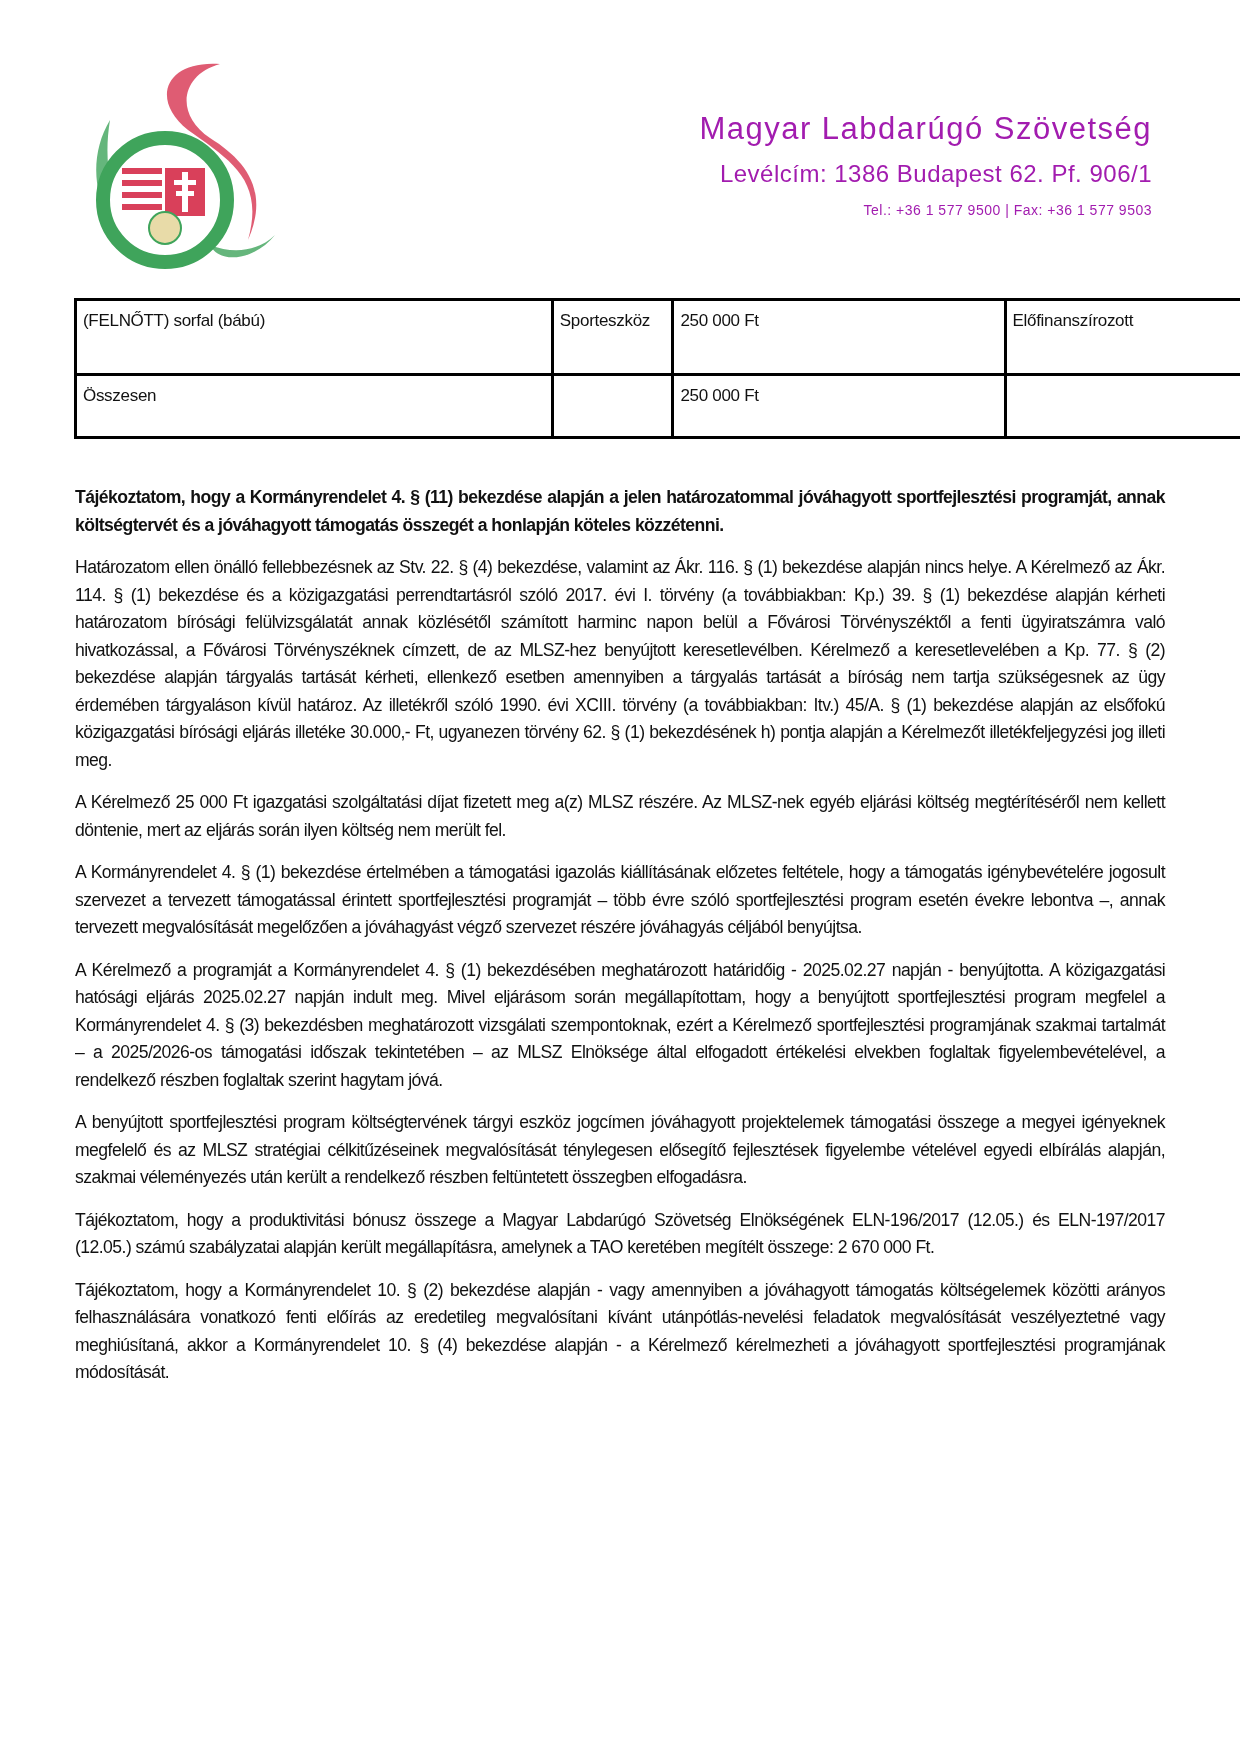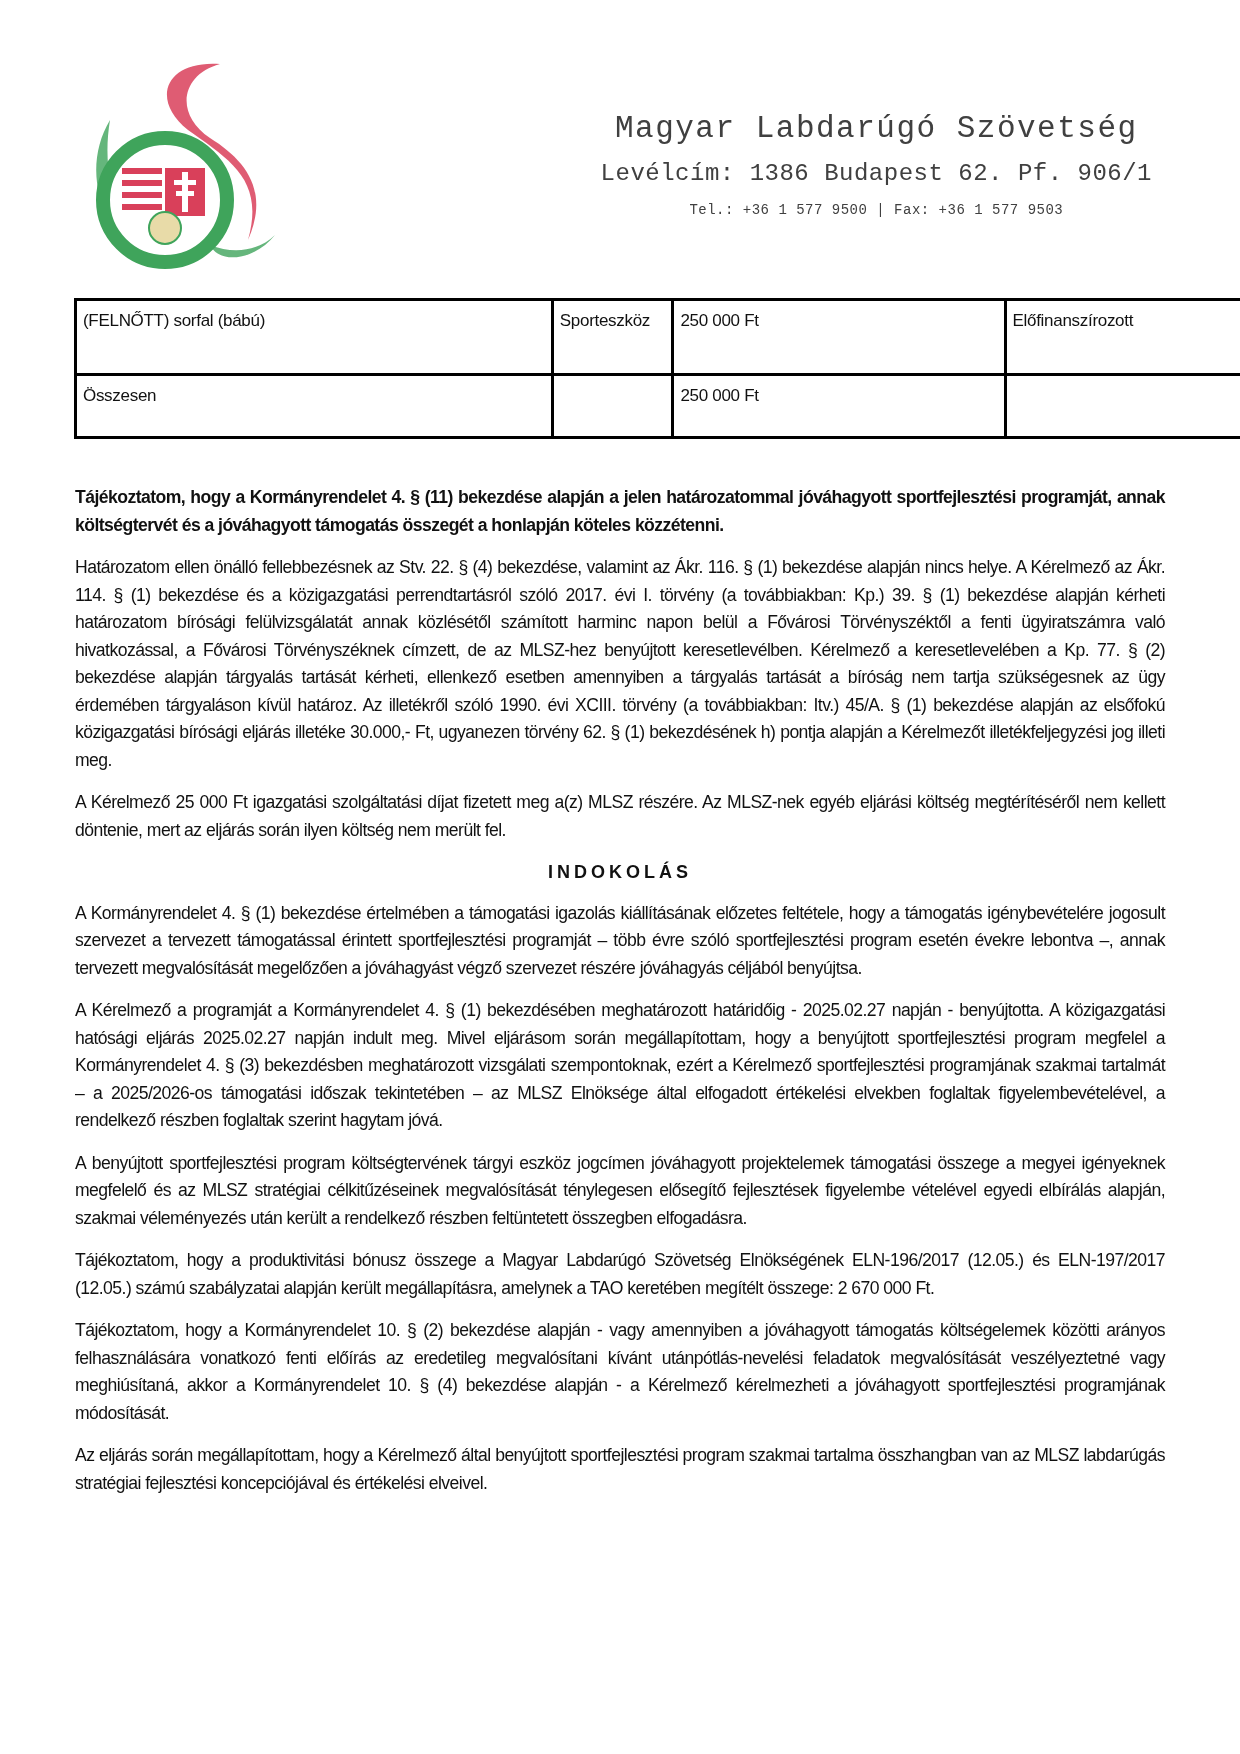--- a/index.html
+++ b/index.html
@@ -1,18 +1,18 @@
 <!DOCTYPE html>
 <html><head>
 <meta charset="utf-8">
 <style>
   html, body { margin: 0; padding: 0; background: #ffffff; }
   body { width: 1240px; height: 1754px; position: relative; overflow: hidden; font-family: "Liberation Sans", "DejaVu Sans", sans-serif; color: #111; }
   .logo { position: absolute; left: 70px; top: 60px; width: 240px; height: 210px; }
-  .org { position: absolute; right: 88px; top: 108px; text-align: center; color: #404040; font-family: Liberation Mono, monospace; font-weight: 300; }
+  .org { position: absolute; right: 88px; top: 108px; text-align: right; color: #a21caf; font-family: Liberation Sans, sans-serif; font-weight: 300; }
   .org .name { font-size: 31px; letter-spacing: 1.5px; line-height: 42px; }
   .org .addr { font-size: 24px; letter-spacing: 0.5px; line-height: 36px; margin-top: 6px; }
   .org .tel { font-size: 14px; letter-spacing: 0.5px; line-height: 36px; }
   table.cost { position: absolute; left: 74px; top: 298px; width: 1234px; border-collapse: collapse; font-size: 17px; }
   table.cost td { border: 3px solid #000; vertical-align: top; padding: 10px 6px 0 6px; font-family: "Liberation Sans", sans-serif; letter-spacing: -0.3px; }
   table.cost tr.r1 td { height: 62px; }
   table.cost tr.r2 td { height: 50px; }
   .c1 { width: 420px; } .c2 { width: 95px; } .c3 { width: 288px; margin-left: 20px; } .c4 { width: 260px; }
   .body { position: absolute; left: 75px; top: 484px; width: 1090px; font-size: 17.6px; line-height: 27.5px; font-family: "Liberation Sans", sans-serif; letter-spacing: -0.55px; }
   .body p { margin: 0 0 15px 0; text-align: justify; }
@@ -61,20 +61,18 @@
     <td class="c3">250 000 Ft</td>
     <td class="c4"></td>
   </tr>
 </tbody>
   </table>
 
 <div class="body">
   <p class="bold">Tájékoztatom, hogy a Kormányrendelet 4. § (11) bekezdése alapján a jelen határozatommal jóváhagyott sportfejlesztési programját, annak költségtervét és a jóváhagyott támogatás összegét a honlapján köteles közzétenni.</p>
   <p>Határozatom ellen önálló fellebbezésnek az Stv. 22. § (4) bekezdése, valamint az Ákr. 116. § (1) bekezdése alapján nincs helye. A Kérelmező az Ákr. 114. § (1) bekezdése és a közigazgatási perrendtartásról szóló 2017. évi I. törvény (a továbbiakban: Kp.) 39. § (1) bekezdése alapján kérheti határozatom bírósági felülvizsgálatát annak közlésétől számított harminc napon belül a Fővárosi Törvényszéktől a fenti ügyiratszámra való hivatkozással, a Fővárosi Törvényszéknek címzett, de az MLSZ-hez benyújtott keresetlevélben. Kérelmező a keresetlevelében a Kp. 77. § (2) bekezdése alapján tárgyalás tartását kérheti, ellenkező esetben amennyiben a tárgyalás tartását a bíróság nem tartja szükségesnek az ügy érdemében tárgyaláson kívül határoz. Az illetékről szóló 1990. évi XCIII. törvény (a továbbiakban: Itv.) 45/A. § (1) bekezdése alapján az elsőfokú közigazgatási bírósági eljárás illetéke 30.000,- Ft, ugyanezen törvény 62. § (1) bekezdésének h) pontja alapján a Kérelmezőt illetékfeljegyzési jog illeti meg.</p>
   <p>A Kérelmező 25 000 Ft igazgatási szolgáltatási díjat fizetett meg a(z) MLSZ részére. Az MLSZ-nek egyéb eljárási költség megtérítéséről nem kellett döntenie, mert az eljárás során ilyen költség nem merült fel.</p>
-  <h2>INDOKOLÁS</h2>
   <p>A Kormányrendelet 4. § (1) bekezdése értelmében a támogatási igazolás kiállításának előzetes feltétele, hogy a támogatás igénybevételére jogosult szervezet a tervezett támogatással érintett sportfejlesztési programját – több évre szóló sportfejlesztési program esetén évekre lebontva –, annak tervezett megvalósítását megelőzően a jóváhagyást végző szervezet részére jóváhagyás céljából benyújtsa.</p>
   <p>A Kérelmező a programját a Kormányrendelet 4. § (1) bekezdésében meghatározott határidőig - 2025.02.27 napján - benyújtotta. A közigazgatási hatósági eljárás 2025.02.27 napján indult meg. Mivel eljárásom során megállapítottam, hogy a benyújtott sportfejlesztési program megfelel a Kormányrendelet 4. § (3) bekezdésben meghatározott vizsgálati szempontoknak, ezért a Kérelmező sportfejlesztési programjának szakmai tartalmát – a 2025/2026-os támogatási időszak tekintetében – az MLSZ Elnöksége által elfogadott értékelési elvekben foglaltak figyelembevételével, a rendelkező részben foglaltak szerint hagytam jóvá.</p>
   <p>A benyújtott sportfejlesztési program költségtervének tárgyi eszköz jogcímen jóváhagyott projektelemek támogatási összege a megyei igényeknek megfelelő és az MLSZ stratégiai célkitűzéseinek megvalósítását ténylegesen elősegítő fejlesztések figyelembe vételével egyedi elbírálás alapján, szakmai véleményezés után került a rendelkező részben feltüntetett összegben elfogadásra.</p>
   <p>Tájékoztatom, hogy a produktivitási bónusz összege a Magyar Labdarúgó Szövetség Elnökségének ELN-196/2017 (12.05.) és ELN-197/2017 (12.05.) számú szabályzatai alapján került megállapításra, amelynek a TAO keretében megítélt összege: 2 670 000 Ft.</p>
   <p>Tájékoztatom, hogy a Kormányrendelet 10. § (2) bekezdése alapján - vagy amennyiben a jóváhagyott támogatás költségelemek közötti arányos felhasználására vonatkozó fenti előírás az eredetileg megvalósítani kívánt utánpótlás-nevelési feladatok megvalósítását veszélyeztetné vagy meghiúsítaná, akkor a Kormányrendelet 10. § (4) bekezdése alapján - a Kérelmező kérelmezheti a jóváhagyott sportfejlesztési programjának módosítását.</p>
-  <p>Az eljárás során megállapítottam, hogy a Kérelmező által benyújtott sportfejlesztési program szakmai tartalma összhangban van az MLSZ labdarúgás stratégiai fejlesztési koncepciójával és értékelési elveivel.</p>
 </div>
 
 </body></html>

